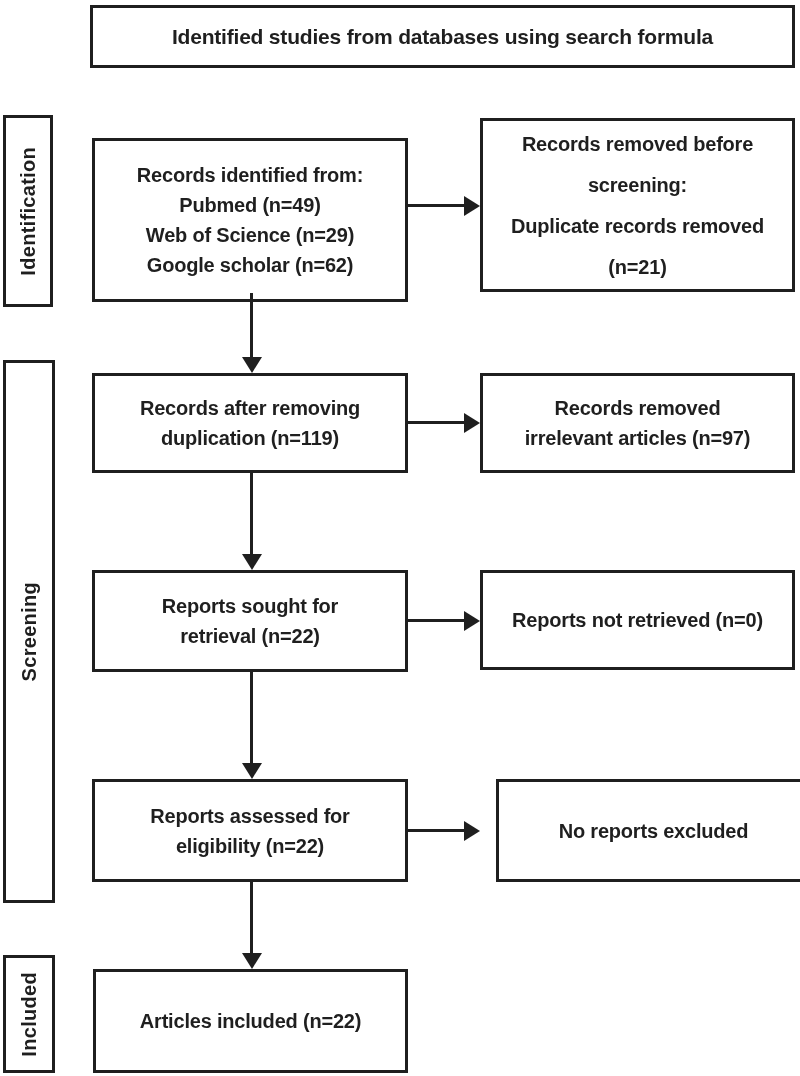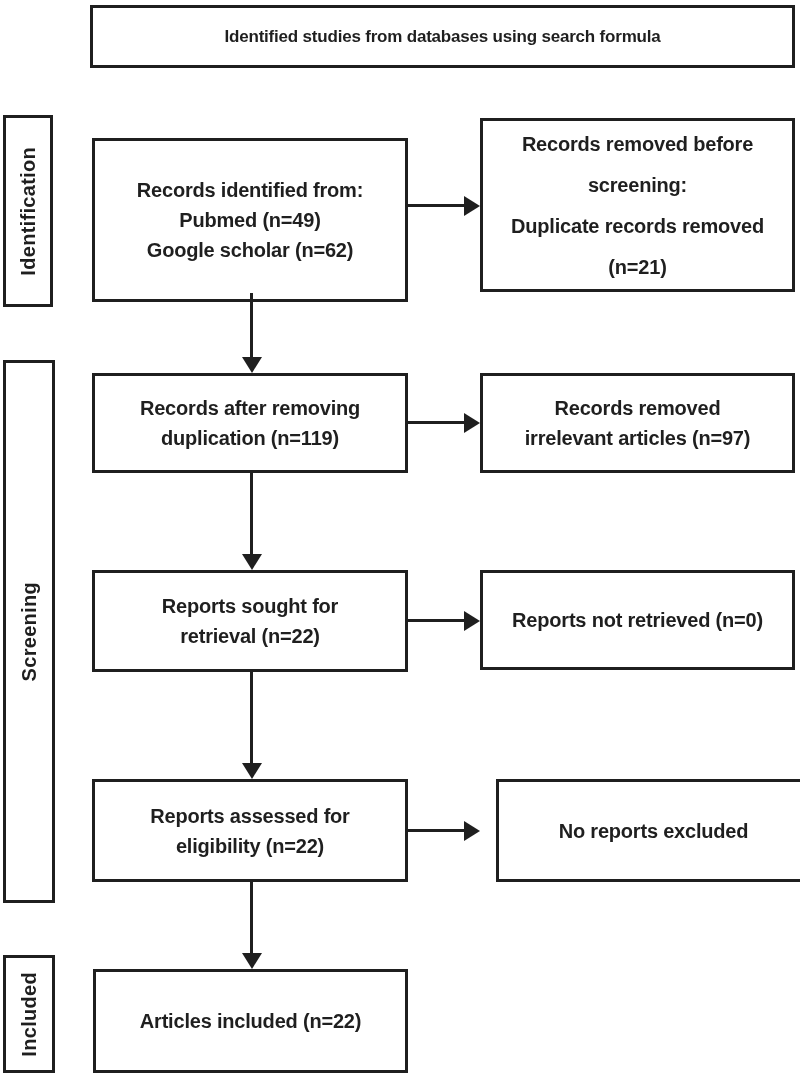--- a/index.html
+++ b/index.html
@@ -22,21 +22,21 @@
     flex-direction: column;
     align-items: center;
     justify-content: center;
     text-align: center;
     font-size: 20px;
     line-height: 30px;
     letter-spacing: -0.2px;
     padding: 2px 6px;
   }
   .banner {
-    font-size: 17px;
+    font-size: 21px;
   }
   .stage {
     position: absolute;
     box-sizing: border-box;
     border: 3px solid #1f1f1f;
     background: #ffffff;
     display: flex;
     align-items: center;
     justify-content: center;
   }
@@ -95,20 +95,21 @@
   <div class="stage" style="left:3px; top:360px; width:52px; height:543px;">
     <span>Screening</span>
   </div>
   <div class="stage" style="left:3px; top:955px; width:52px; height:118px;">
     <span>Included</span>
   </div>
 
   <div class="box" style="left:92px; top:119px; width:316px; height:164px;margin-top:19px;">
     <span>Records identified from:</span>
     <span>Pubmed (n=49)</span>
+    <span>Web of Science (n=29)</span>
     <span>Google scholar (n=62)</span>
   </div>
   <div class="box" style="left:480px; top:118px; width:315px; height:174px;gap:11px;">
     <span>Records removed before</span>
     <span>screening:</span>
     <span>Duplicate records removed</span>
     <span>(n=21)</span>
   </div>
 
   <div class="box" style="left:92px; top:373px; width:316px; height:100px;">

